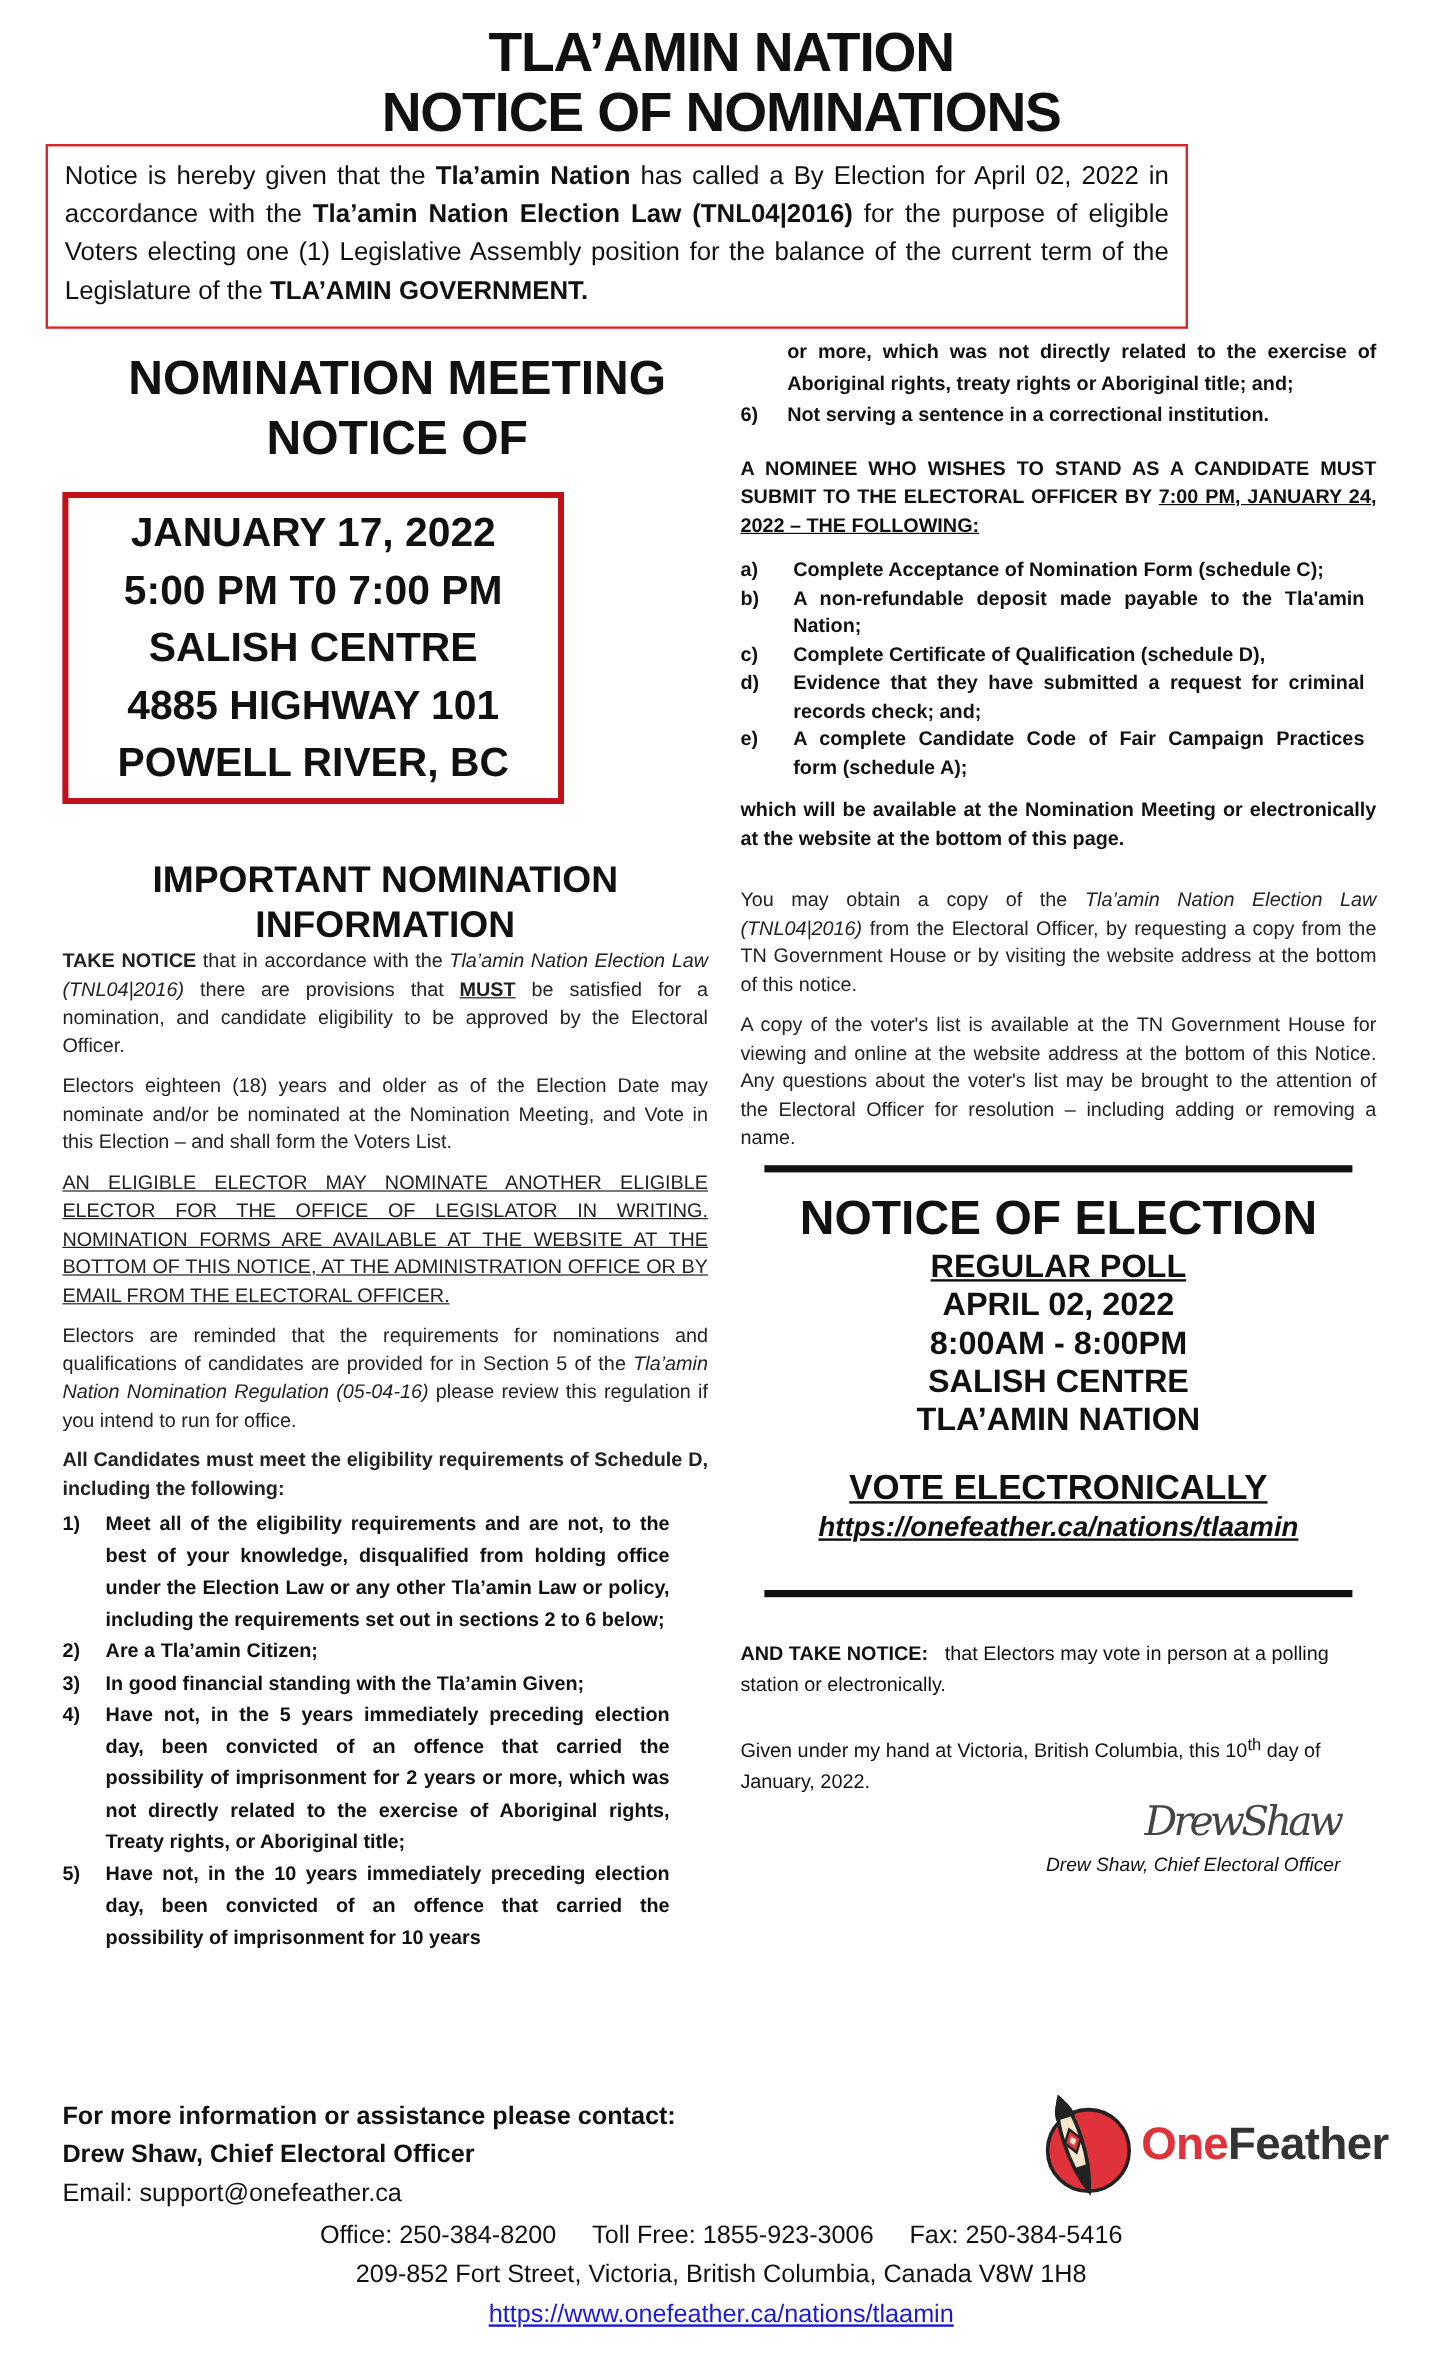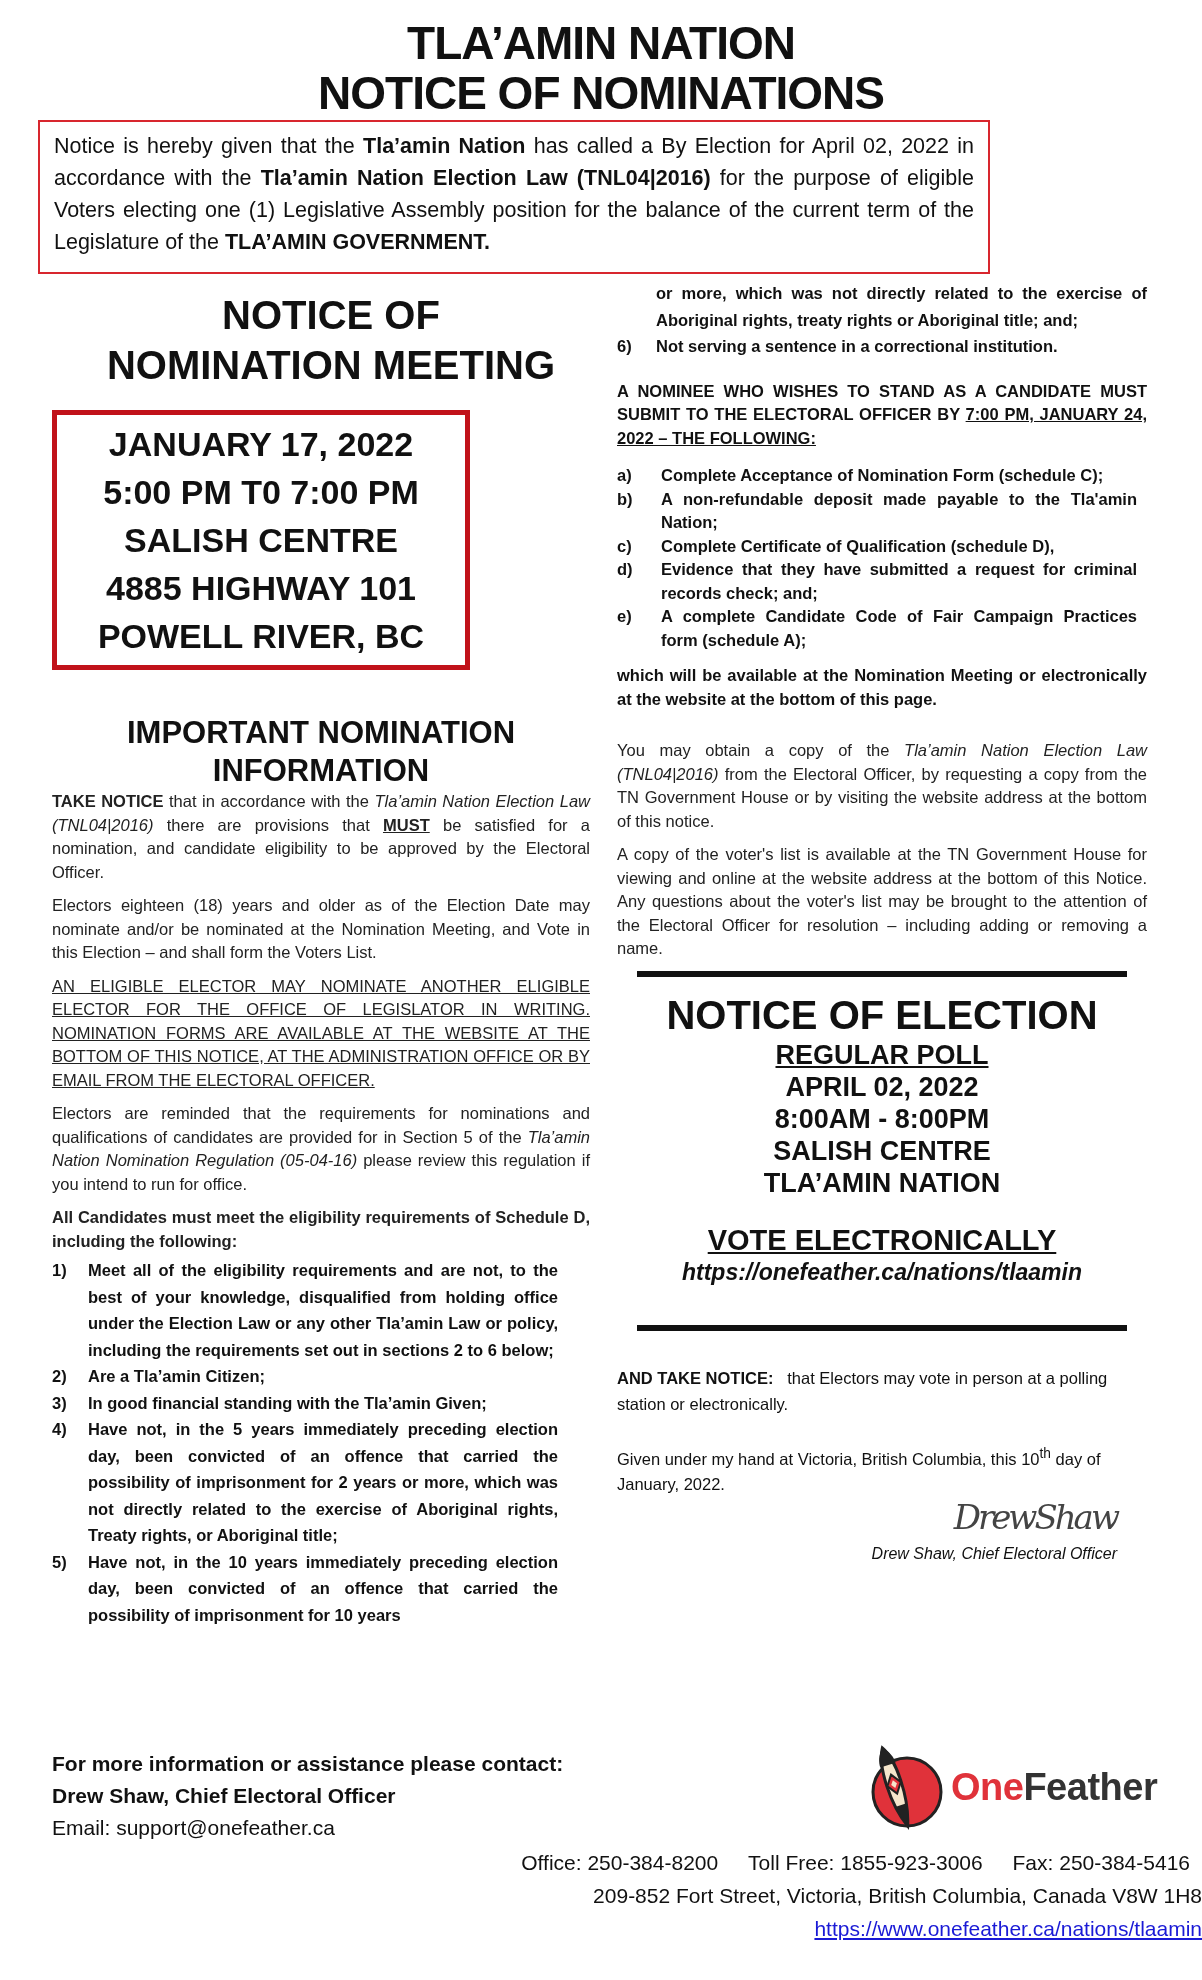--- a/index.html
+++ b/index.html
@@ -58,34 +58,34 @@
   ul.items li { display: flex; }
   ul.items li .lt { width: 44px; flex: none; }
   ul.items li .txt { flex: 1; text-align: justify; padding-right: 10px; }
   .avail { margin-top: 12px; font-weight: bold; font-size: 16.5px; line-height: 23.5px; text-align: justify; }
 
   .rule { height: 6px; background: #111; margin: 0 20px; }
   .election-block { margin-top: 8px; text-align: center; }
   .election-title { font-weight: bold; font-size: 40px; line-height: 48px; margin-top: 14px; }
   .election-sub { font-weight: bold; font-size: 27px; line-height: 32px; }
   .vote-title { font-weight: bold; font-size: 29px; line-height: 34px; margin-top: 24px; text-decoration: underline; }
-  .vote-url { font-weight: bold; font-style: italic; font-size: 23px; line-height: 30px; }
+  .vote-url { font-weight: bold; font-style: italic; font-size: 23px; line-height: 30px; text-decoration: underline; }
 
   .take-notice { margin-top: 34px; font-size: 16.5px; line-height: 26px; }
   .given { margin-top: 24px; font-size: 16.5px; line-height: 26px; }
   .sig-area { position: relative; height: 70px; }
   .signature {
     position: absolute; right: 30px; top: 0; font-family: "DejaVu Serif", serif;
     font-style: italic; font-size: 34px; color: #444; letter-spacing: -3px;
   }
   .sig-caption { position: absolute; right: 30px; top: 48px; font-style: italic; font-size: 16px; }
 
   .footer-contact { position: absolute; left: 52px; top: 1748px; font-size: 21px; line-height: 32px; }
   .footer-contact .b { font-weight: bold; }
-  .footer-lines { position: absolute; left: 0; top: 1846px; width: 1202px; text-align: right; font-size: 21px; line-height: 33px; }
+  .footer-lines { position: absolute; left: 0; top: 1846px; width: 1202px; text-align: center; font-size: 21px; line-height: 33px; }
   .footer-lines .phones span { margin: 0 12px; }
   .footer-link { color: #1a1ad6; text-decoration: underline; }
 
   .logo { position: absolute; left: 865px; top: 1742px; display: flex; align-items: center; justify-content: flex-end; }
   .logo-mark { width: 78px; height: 90px; position: relative; }
   .logo-text { font-size: 38px; font-weight: bold; margin-left: 8px; letter-spacing: -0.5px; }
   .logo-one { color: #e0323a; }
   .logo-feather { color: #333; }
 </style>
 </head>
@@ -95,22 +95,22 @@
   <div>TLA’AMIN NATION</div>
   <div>NOTICE OF NOMINATIONS</div>
 </div>
 
 <div class="intro-box">
   <span>Notice is hereby given that the </span><b>Tla’amin Nation</b><span> has called a By Election for April 02, 2022 in accordance with the </span><b>Tla’amin Nation Election Law (TNL04|2016)</b><span> for the purpose of eligible Voters electing one (1) Legislative Assembly position for the balance of the current term of the Legislature of the </span><b>TLA’AMIN GOVERNMENT.</b>
 </div>
 
 <div class="col-left">
   <div class="meeting-heading">
+    <div>NOMINATION MEETING</div>
     <div>NOTICE OF</div>
-    <div>NOMINATION MEETING</div>
   </div>
   <div class="meeting-box">
     <div>JANUARY 17, 2022</div>
     <div>5:00 PM T0 7:00 PM</div>
     <div>SALISH CENTRE</div>
     <div>4885 HIGHWAY 101</div>
     <div>POWELL RIVER, BC</div>
   </div>
 
   <div class="info-heading">

